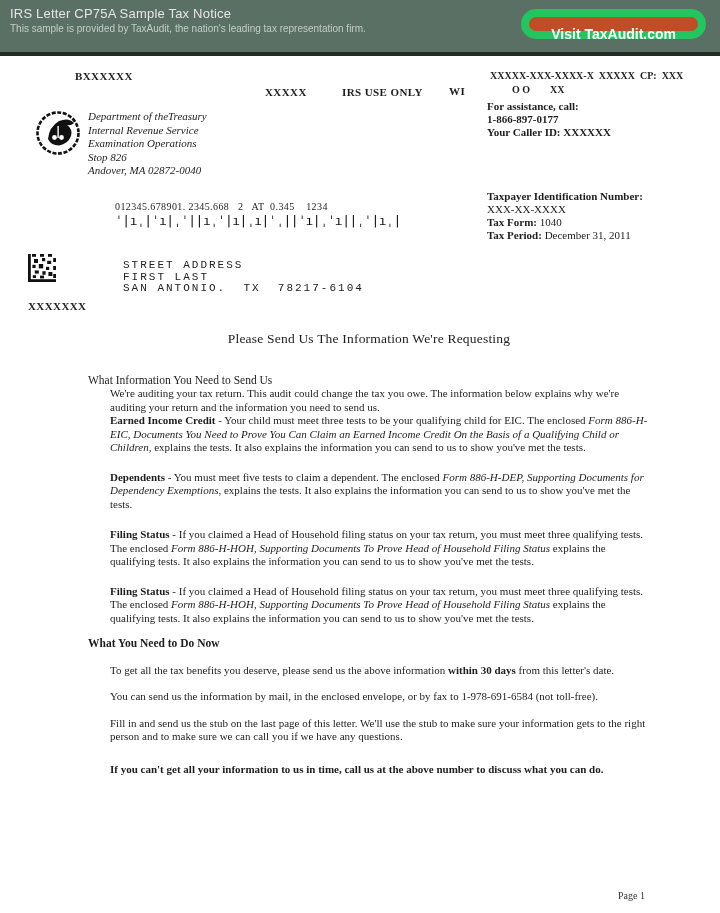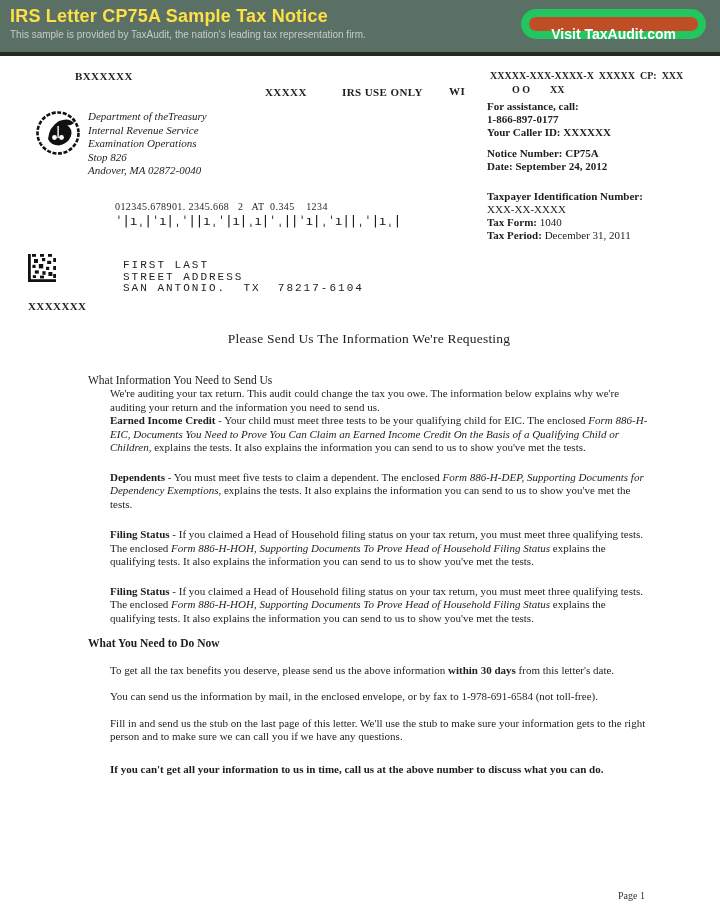--- a/index.html
+++ b/index.html
@@ -2,21 +2,21 @@
 <html><head>
 <meta charset="utf-8">
 <style>
   html,body{margin:0;padding:0;background:#ffffff;}
   #page{position:relative;width:720px;height:913px;background:#ffffff;overflow:hidden;
         font-family:"Liberation Serif", serif;color:#1d1d1d;}
   
   #banner{position:absolute;left:0;top:0;width:720px;height:52px;background:#5a7065;
           border-bottom:4px solid #222b24;font-family:"Liberation Sans", sans-serif;}
   #banner .titles{position:absolute;left:10px;top:6px;}
-  #banner .title{font-size:18px;font-weight:bold;color:#fde047;letter-spacing:.2px;}
+  #banner .title{font-size:13px;font-weight:normal;color:#e5e5e5;letter-spacing:.2px;}
   #banner .subtitle{font-size:10px;color:#c3cec6;margin-top:2px;}
   #visit-btn{position:absolute;right:14px;top:9px;height:30px;line-height:26px;
              background:#bf4e26;border:8px solid #22c55e;border-radius:16px;
              padding:4px 22px;color:#ffffff;font-size:14px;font-weight:bold;
              font-family:"Liberation Sans", sans-serif;cursor:pointer;box-sizing:border-box;}
   
   .abs{position:absolute;}
   .pre{white-space:pre;}
   .b{font-weight:bold;}
   .code{font-weight:bold;font-size:11px;letter-spacing:.4px;}
@@ -77,24 +77,20 @@
     <div>Stop 826</div>
     <div>Andover, MA 02872-0040</div>
   </div>
 
   <div class="abs small-line" style="left:487px;top:100px;font-weight:bold;">
     <div>For assistance, call:</div>
     <div>1-866-897-0177</div>
     <div>Your Caller ID: XXXXXX</div>
   </div>
 
-  <div class="abs small-line" style="left:487px;top:147px;">
-    <div><span class="b pre">Notice Number:</span><span class="b pre"> CP75A</span></div>
-    <div><span class="b pre">Date:</span><span class="b pre"> September 24, 2012</span></div>
-  </div>
 
   <div class="abs small-line" style="left:487px;top:190px;">
     <div class="b">Taxpayer Identification Number:</div>
     <div>XXX-XX-XXXX</div>
     <div><span class="b pre">Tax Form:</span><span class="pre"> 1040</span></div>
     <div><span class="b pre">Tax Period:</span><span class="pre"> December 31, 2011</span></div>
   </div>
 
   <div id="routing" class="abs pre">012345.678901. 2345.668   2   AT  0.345    1234</div>
   <div id="barcode" class="abs">ˈ|ıˌ|ˈı|ˌˈ||ıˌˈ|ı|ˌı|ˈˌ||ˈı|ˌˈı||ˌˈ|ıˌ|ˈı|ˌˈ||ıˌˈ|ı|ˌˈ|ı||ˌˈ|ı</div>
@@ -116,22 +112,22 @@
       <rect x="5.4" y="5" width="2.2" height="2.2" fill="#111"></rect>
       <rect x="9" y="6.4" width="1.6" height="1.6" fill="#111"></rect>
     <rect x="3.4" y="8.2" width="2" height="1.6" fill="#111"></rect>
       <rect x="7.2" y="8.6" width="1.6" height="1.8" fill="#111"></rect>
       <rect x="10.2" y="9" width="2" height="2" fill="#111"></rect>
     <rect x="2.4" y="10.6" width="1.6" height="1.4" fill="#111"></rect>
       <rect x="6" y="10.8" width="2" height="1.4" fill="#111"></rect>
   </svg>
 
   <div id="recipient" class="abs">
+    <div class="pre">STREET ADDRESS</div>
     <div class="pre">FIRST LAST</div>
-    <div class="pre">STREET ADDRESS</div>
     <div class="pre">SAN ANTONIO.  TX  78217-6104</div>
   </div>
   <div class="abs code" style="left:28px;top:300px;">XXXXXXX</div>
 
   <div id="letter-body">
     <div id="letter-title">Please Send Us The Information We're Requesting</div>
 
     <div class="h1">What Information You Need to Send Us</div>
 
     <div class="para">We're auditing your tax return.  This audit could change the tax you owe. The information below explains why we're auditing your return and the information you need to send us.</div>

